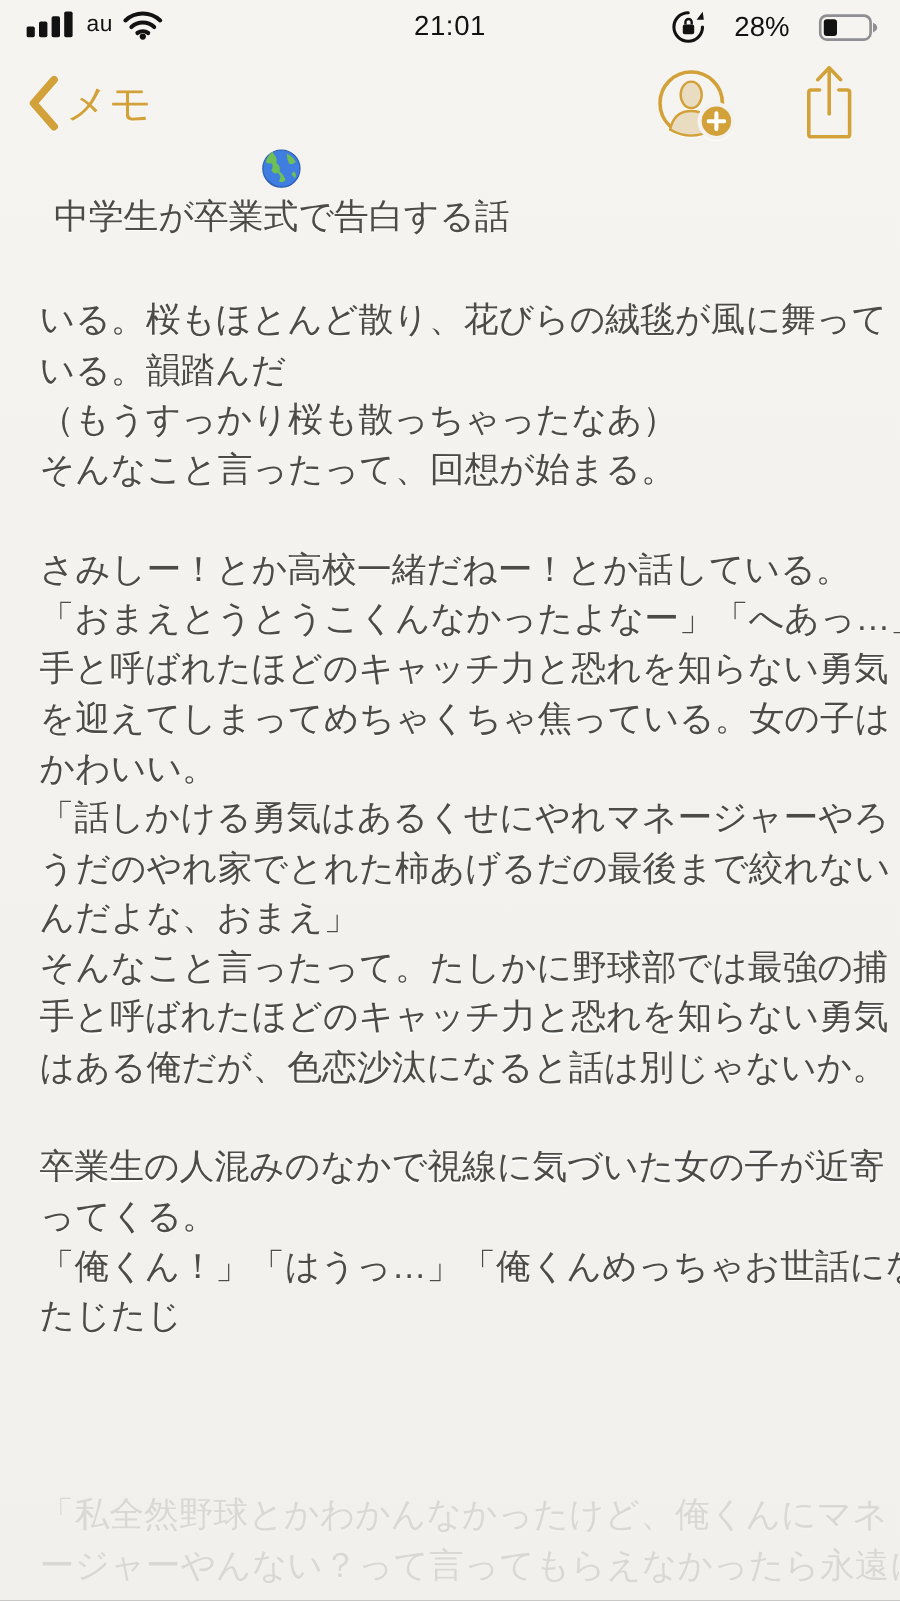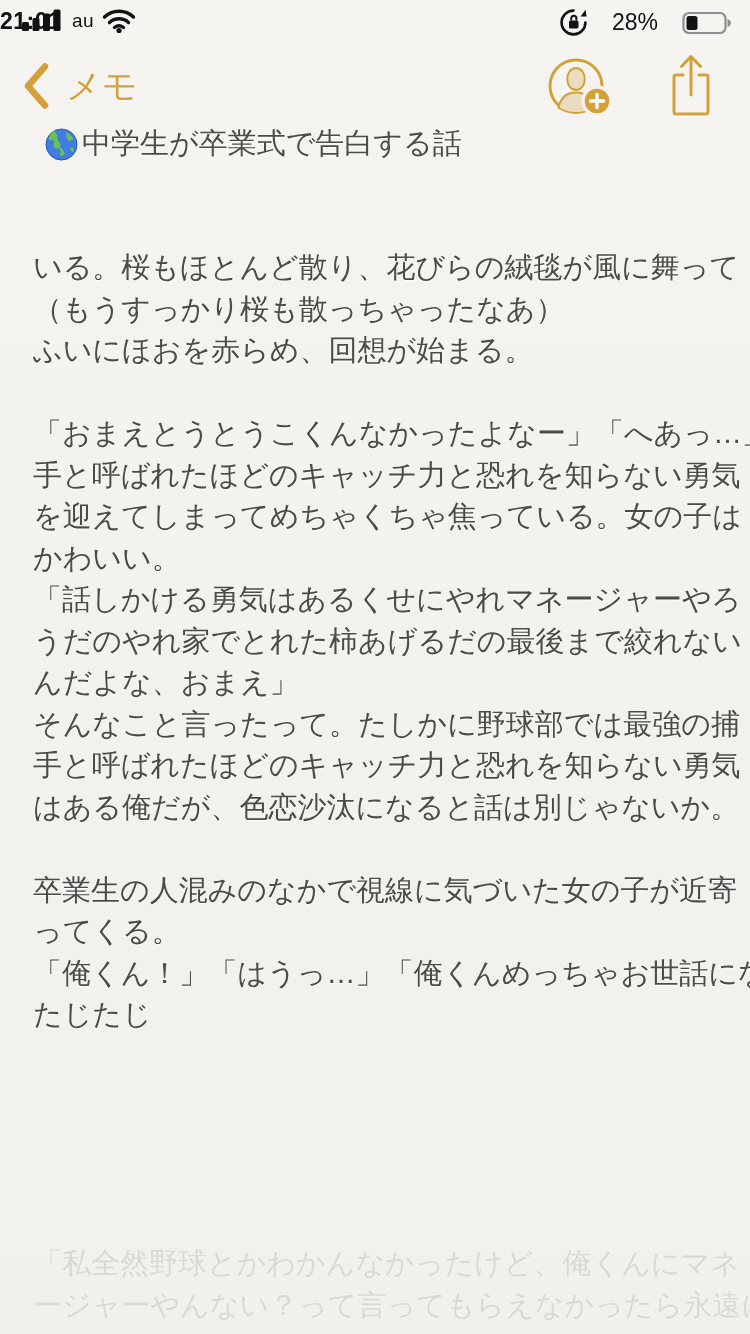--- a/index.html
+++ b/index.html
@@ -14,32 +14,32 @@
   body{background:#888;font-family:"Liberation Sans","DejaVu Sans",sans-serif;}
   .screen{
     position:relative;width:750px;height:1334px;margin:0 auto;
     background:linear-gradient(180deg,#f5f4f0 0%,#f3f2ee 40%,#f1f0ec 100%);
     overflow:hidden;color:var(--text);
   }
   
   .status-bar{position:absolute;top:0;left:0;right:0;height:44px;}
   .sb-left{position:absolute;left:22px;top:8px;display:flex;align-items:center;gap:8px;}
   .sb-carrier{font-size:19px;color:var(--sb);letter-spacing:.5px;}
-  .sb-time{position:absolute;left:0;right:0;top:8px;text-align:left;
-    font-size:23px;font-weight:700;color:var(--sb);letter-spacing:.5px;}
+  .sb-time{position:absolute;left:0;right:0;top:8px;text-align:center;
+    font-size:23px;font-weight:400;color:var(--sb);letter-spacing:.5px;}
   .sb-right{position:absolute;right:18px;top:8px;display:flex;align-items:center;gap:24px;}
   .sb-percent{font-size:23px;color:var(--sb);}
   
-  .back-button{position:absolute;left:22px;top:62px;display:flex;align-items:center;gap:16px;cursor:pointer;}
+  .back-button{position:absolute;left:22px;top:62px;display:flex;align-items:center;gap:5px;cursor:pointer;}
   .back-label{font-size:35px;color:var(--accent);text-shadow:0 1px 1px rgba(255,255,255,.8);}
   .collab-button{position:absolute;left:546px;top:56px;cursor:pointer;}
   .share-button{position:absolute;left:666px;top:52px;cursor:pointer;}
   .gold-icon{color:var(--accent);filter:drop-shadow(0 1px 0 rgba(255,255,255,.75));}
   
-  .note-title-row{position:absolute;left:45px;top:124px;display:flex;align-items:center;gap:4px;}
+  .note-title-row{position:absolute;left:45px;top:124px;display:flex;align-items:center;gap:4px;flex-direction:column;}
   .note-title{font-size:29px;color:var(--text);text-shadow:0 1px 0 rgba(255,255,255,.85);}
   .note-body{position:absolute;left:33px;top:247px;right:0;}
   .ghost-body{position:absolute;left:33px;top:1243px;right:0;opacity:.14;}
   .note-line{height:41.5px;line-height:41.5px;font-size:29px;white-space:pre;
     color:var(--text);text-shadow:0 1px 0 rgba(255,255,255,.85);}
   
   .toolbar{position:absolute;left:0;right:0;bottom:0;height:96px;}
 </style>
 </head>
 <body>
@@ -112,23 +112,25 @@
         <path d="M9 2.5 Q4.5 6 3.5 11 Q6 13 8.5 12 Q10 15 8 18 Q11 22 13.5 20 Q17 23 14.5 27 Q18 29 20 26 Q18 21 15 19 Q16 14 12.5 12 Q13 7 10.5 5 Z" fill="#6fbf57"></path>
         <path d="M21 4 Q26 6.5 28.5 11 Q26 13.5 23 12.5 Q21 9 21 4 Z" fill="#6fbf57"></path>
         <path d="M27 19 Q29.5 21 28 24.5 Q25.5 23 25 20.5 Z" fill="#6fbf57"></path>
         <path d="M5 25 Q10 31.5 18 31.5 Q11 32.5 5.5 27.5 Z" fill="#2c5cb0" opacity=".45"></path>
       </svg>
       <span class="note-title">中学生が卒業式で告白する話</span>
     </div>
 
     <div class="note-body">
         <div class="note-line">いる。桜もほとんど散り、花びらの絨毯が風に舞って</div>
+        <div class="note-line">いる。韻踏んだ</div>
         <div class="note-line">（もうすっかり桜も散っちゃったなあ）</div>
-        <div class="note-line">ふいにほおを赤らめ、回想が始まる。</div>
+        <div class="note-line">そんなこと言ったって、回想が始まる。</div>
         <div class="note-line"></div>
+        <div class="note-line">さみしー！とか高校一緒だねー！とか話している。</div>
         <div class="note-line">「おまえとうとうこくんなかったよなー」「へあっ…」</div>
         <div class="note-line">手と呼ばれたほどのキャッチ力と恐れを知らない勇気</div>
         <div class="note-line">を迎えてしまってめちゃくちゃ焦っている。女の子は</div>
         <div class="note-line">かわいい。</div>
         <div class="note-line">「話しかける勇気はあるくせにやれマネージャーやろ</div>
         <div class="note-line">うだのやれ家でとれた柿あげるだの最後まで絞れない</div>
         <div class="note-line">んだよな、おまえ」</div>
         <div class="note-line">そんなこと言ったって。たしかに野球部では最強の捕</div>
         <div class="note-line">手と呼ばれたほどのキャッチ力と恐れを知らない勇気</div>
         <div class="note-line">はある俺だが、色恋沙汰になると話は別じゃないか。</div>

